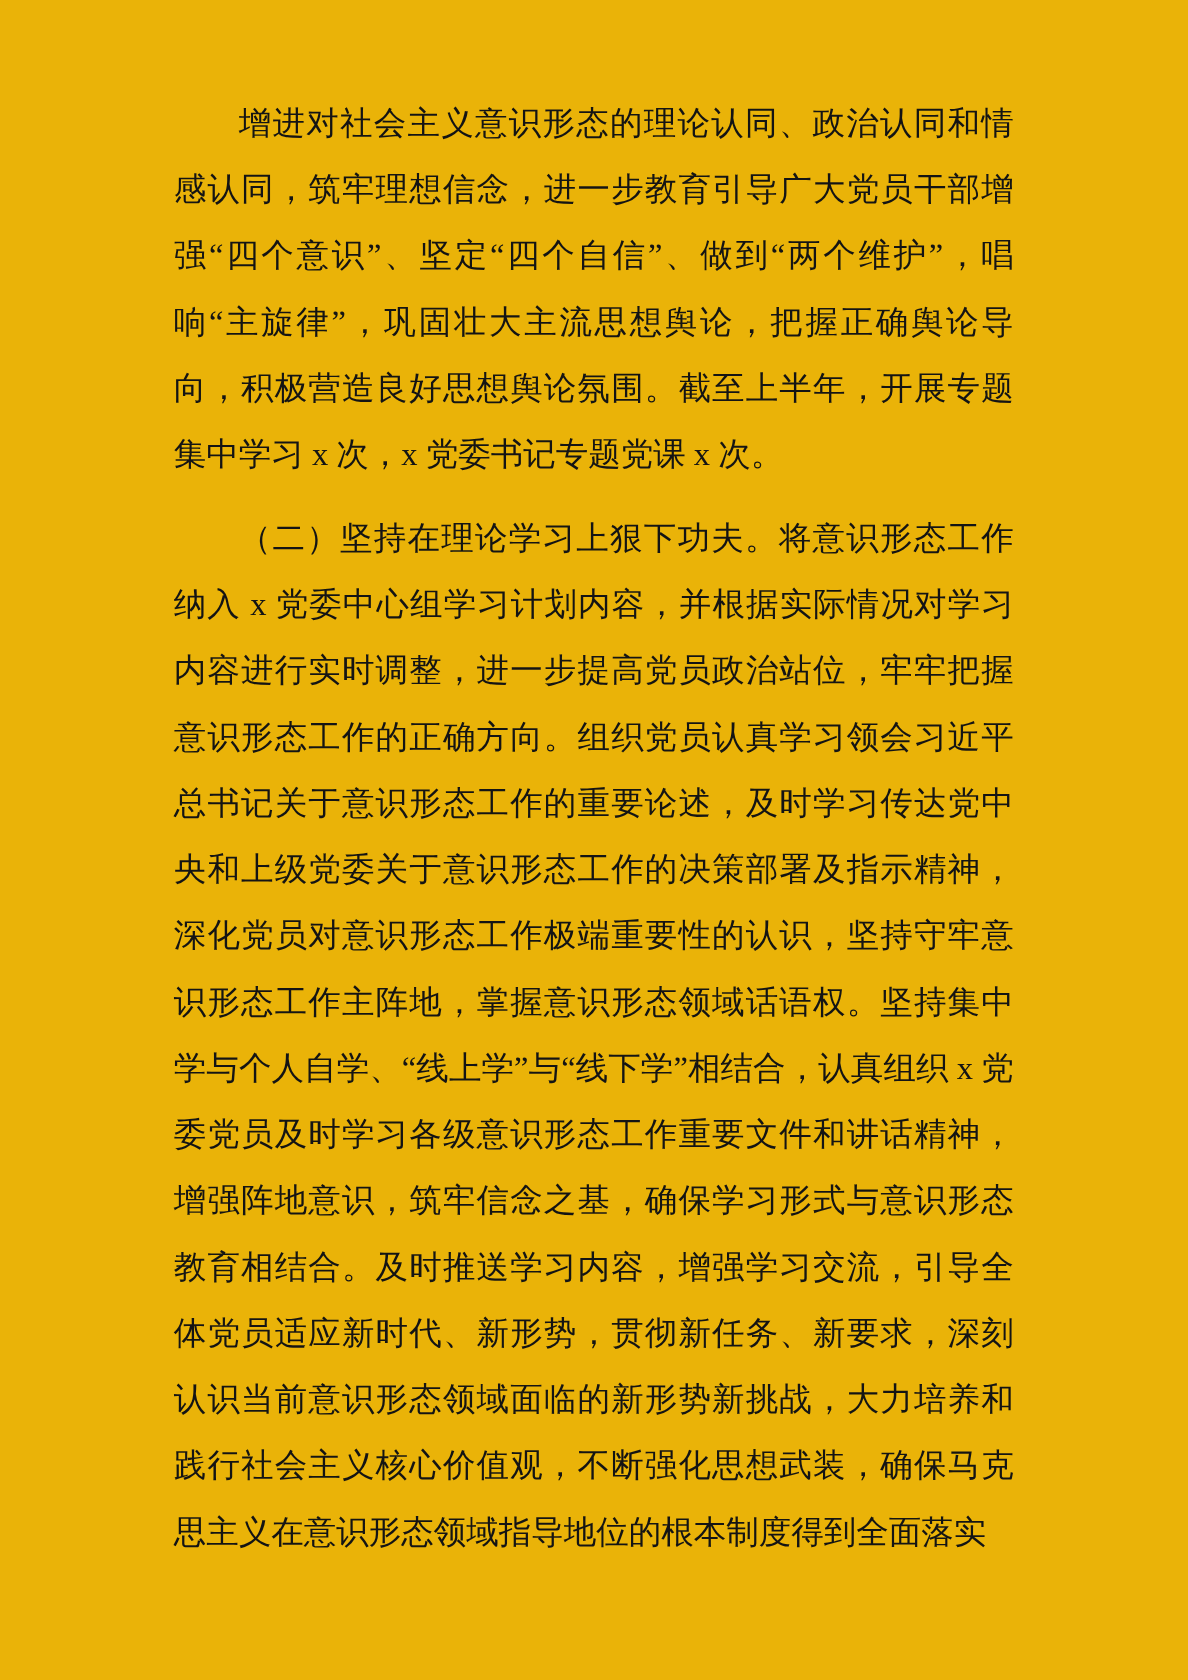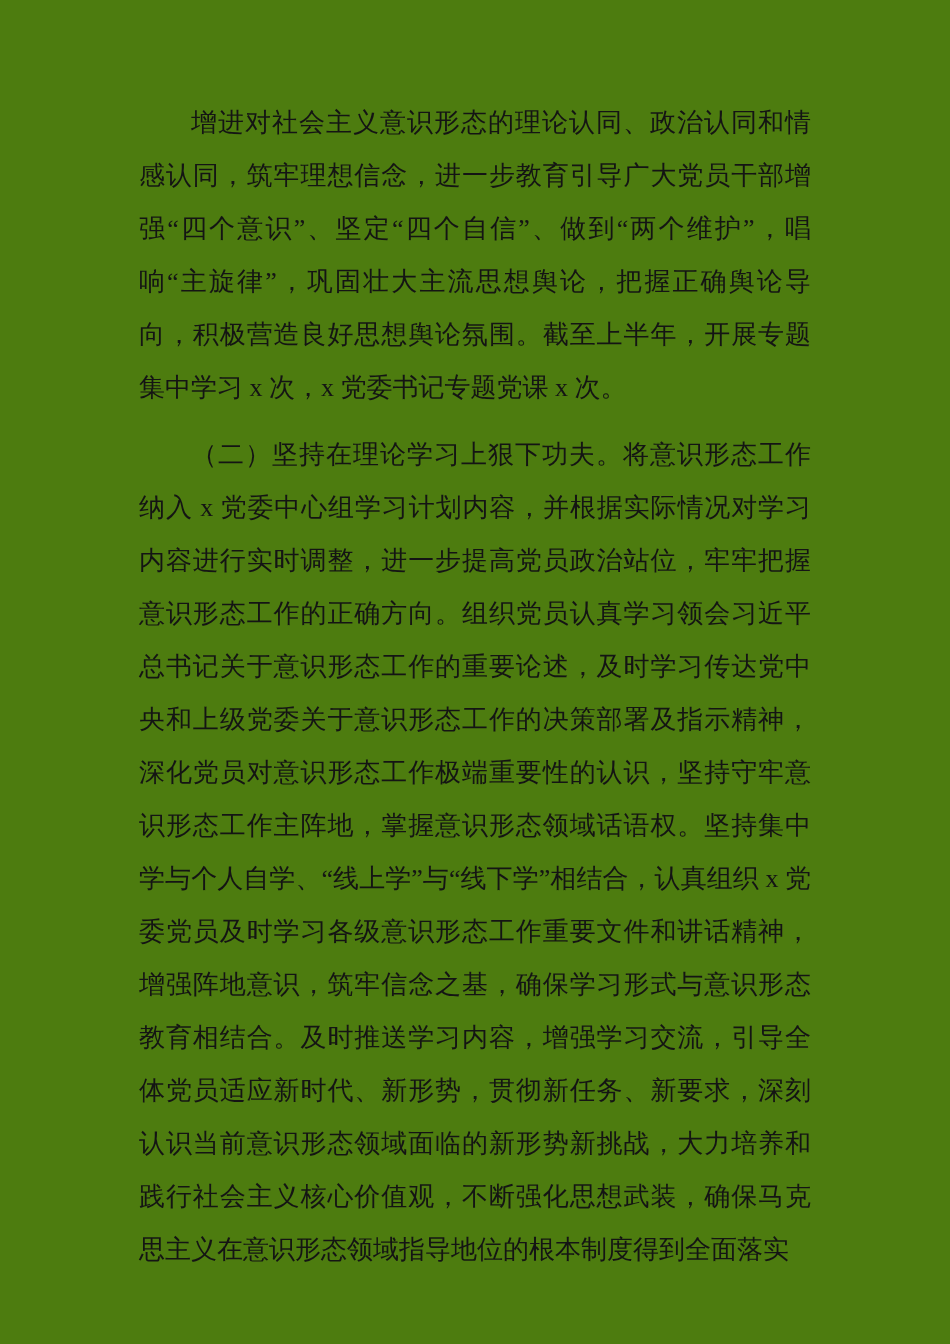--- a/index.html
+++ b/index.html
@@ -5,23 +5,23 @@
   html, body {
     margin: 0;
     padding: 0;
     background: #ffffff;
   }
   .page {
     position: relative;
     width: 950px;
     height: 1344px;
     margin: 0 auto;
-    background: #4d7c0f;
+    background: #eab308;
     box-sizing: border-box;
-    padding: 96px 139px 0 139px;
+    padding: 72px 139px 0 139px;
     overflow: hidden;
   }
   .para {
     margin: 0;
     font-family: "Liberation Serif", "DejaVu Serif", serif;
     font-size: 26px;
     line-height: 53px;
     color: #141414;
     text-align: justify;
     text-indent: 2em;

